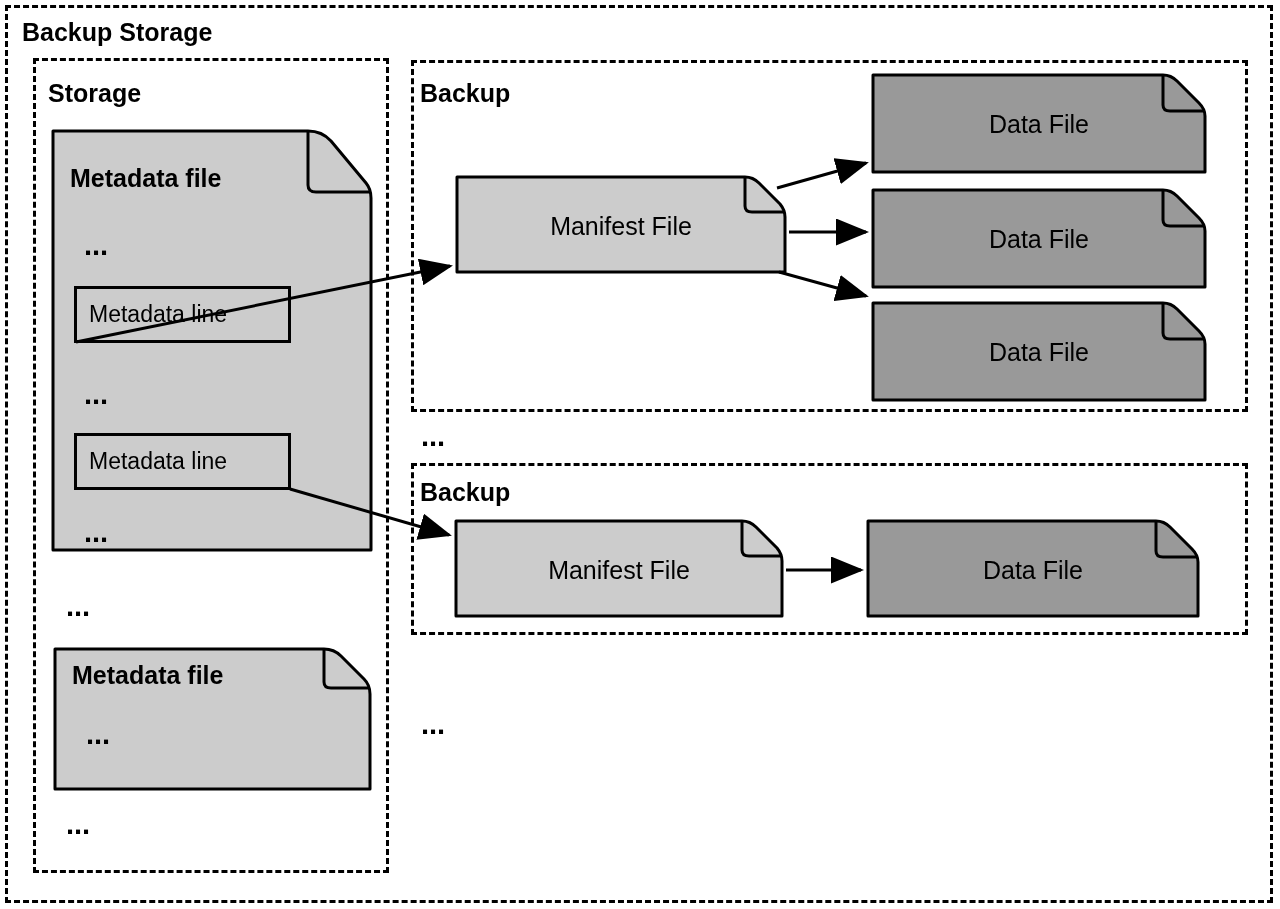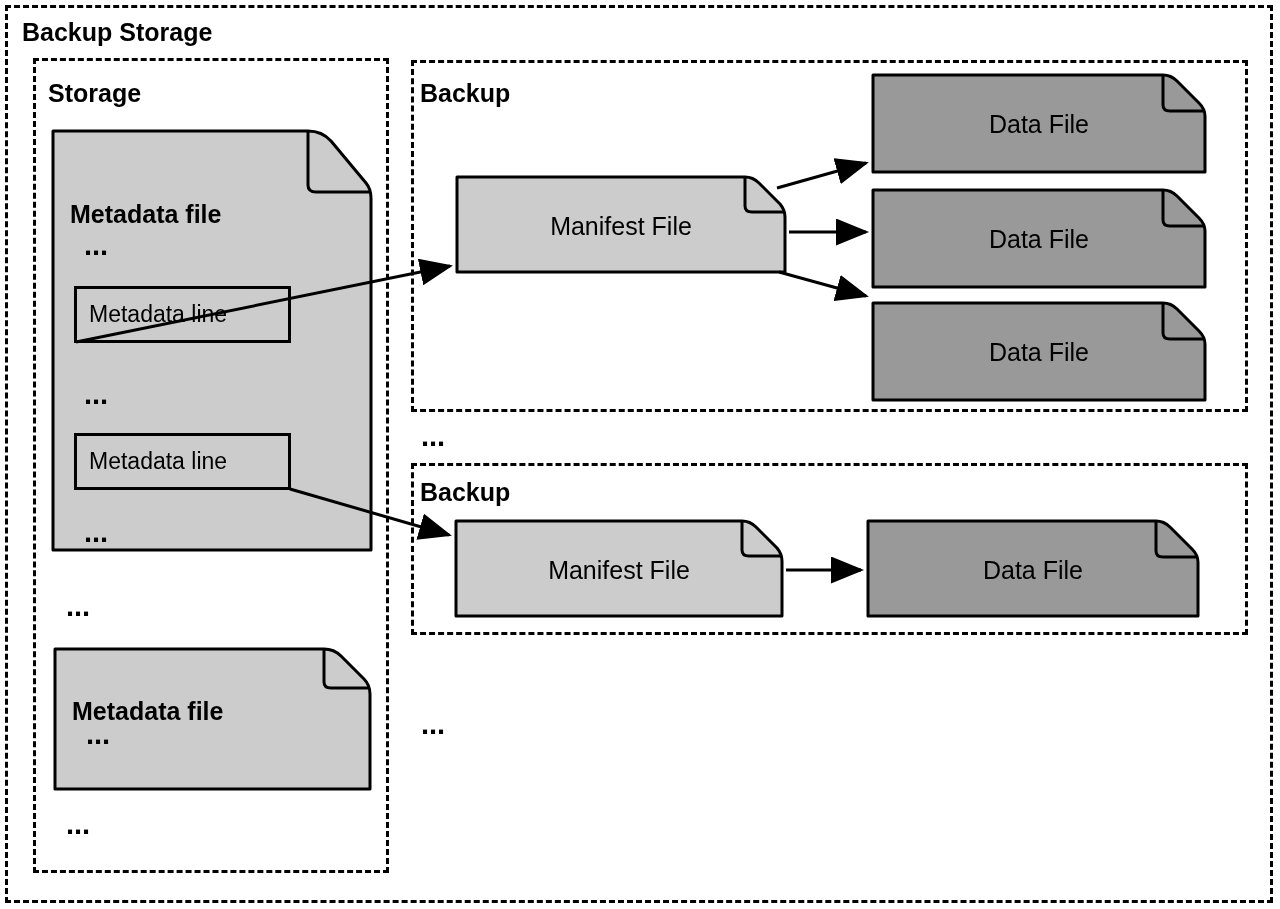--- a/index.html
+++ b/index.html
@@ -53,21 +53,20 @@
   .doc-label {
     position: absolute;
     width: 100%;
     text-align: center;
     color: #000000;
     white-space: nowrap;
   }
   .doc-label.bold {
     font-weight: bold;
     text-align: left;
-    margin-top: 36px;
   }
   
   .line-box {
     position: absolute;
     border: 3px solid #000000;
     background: #cccccc;
     box-sizing: border-box;
     display: flex;
     align-items: center;
     justify-content: flex-start;

